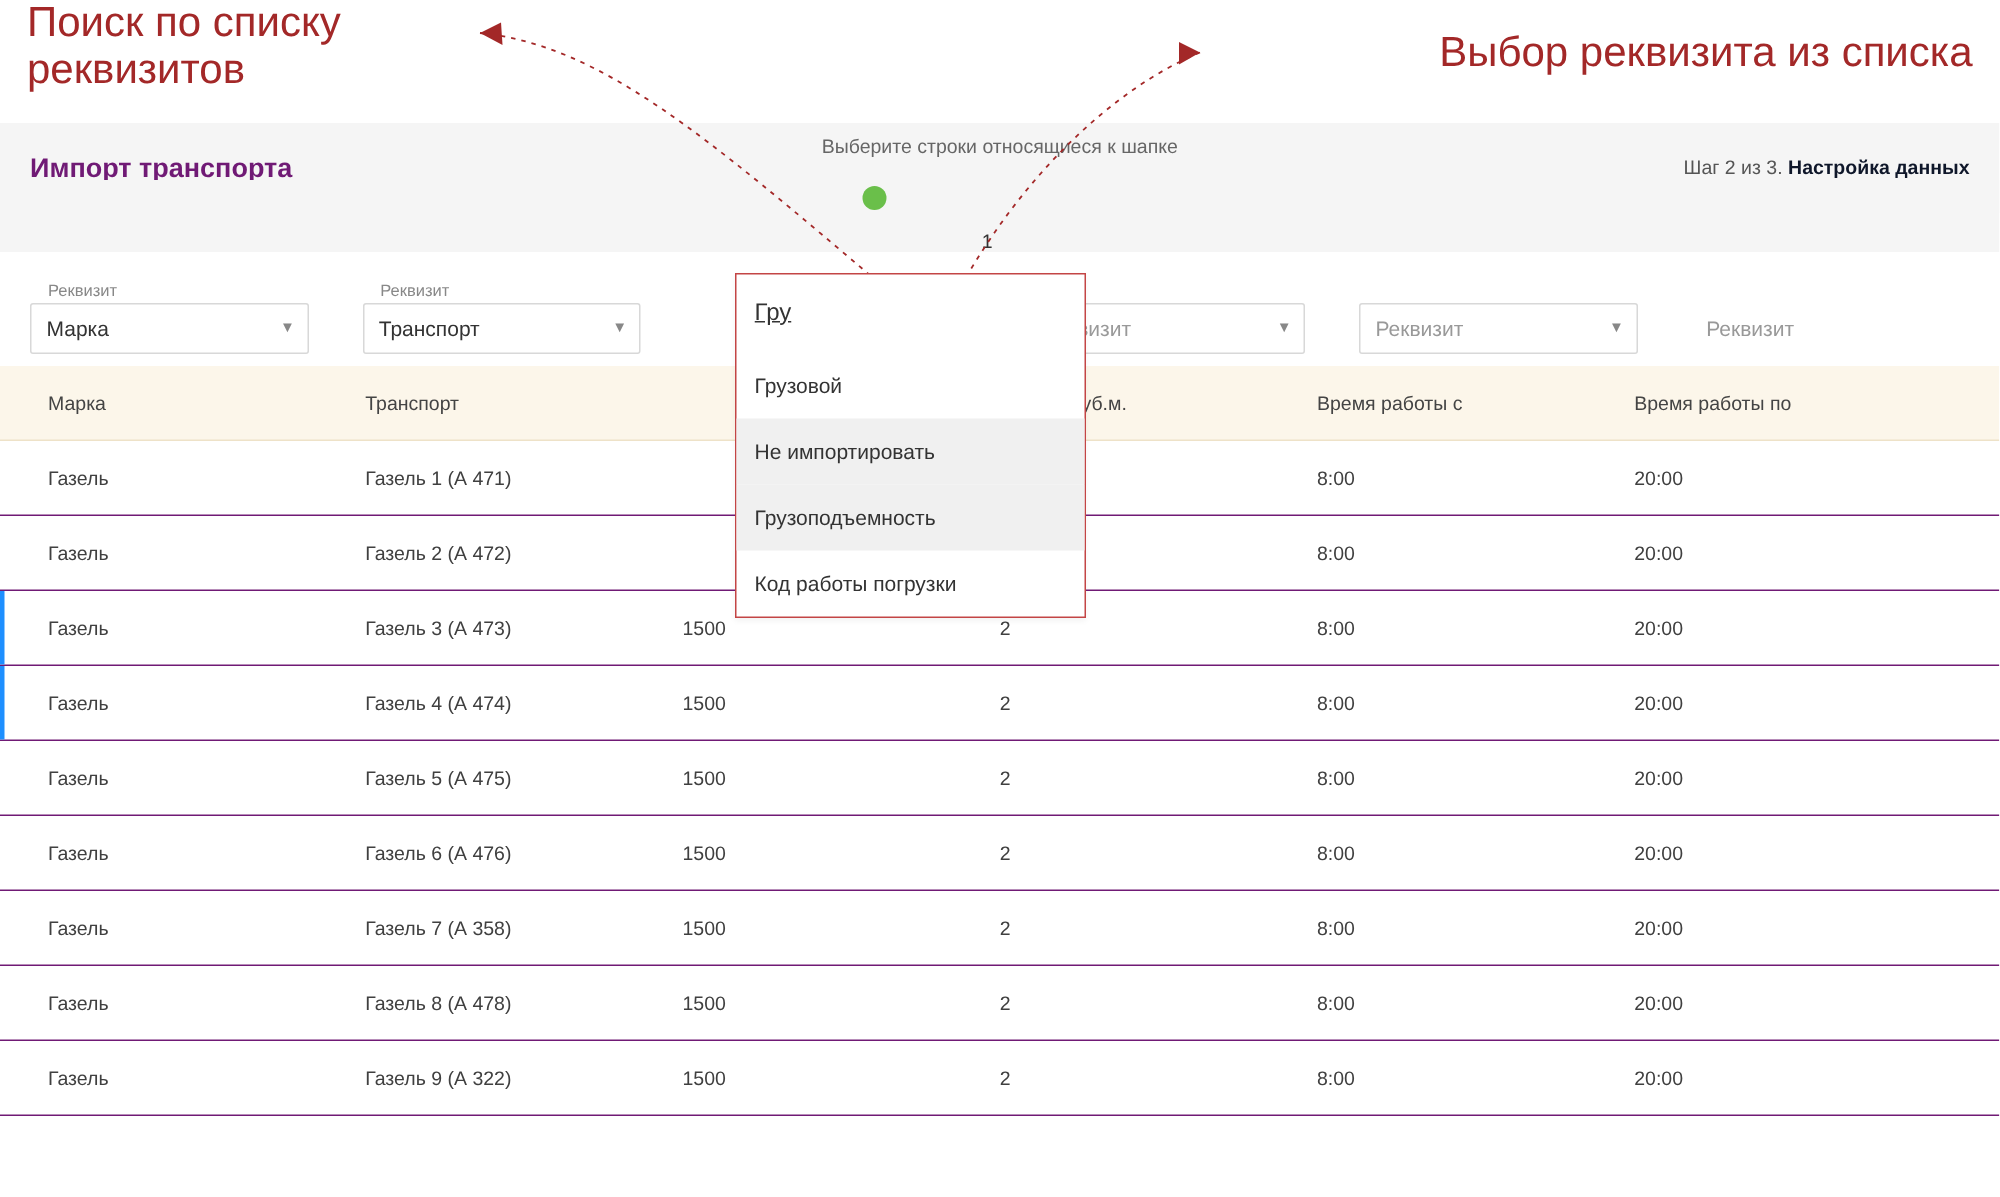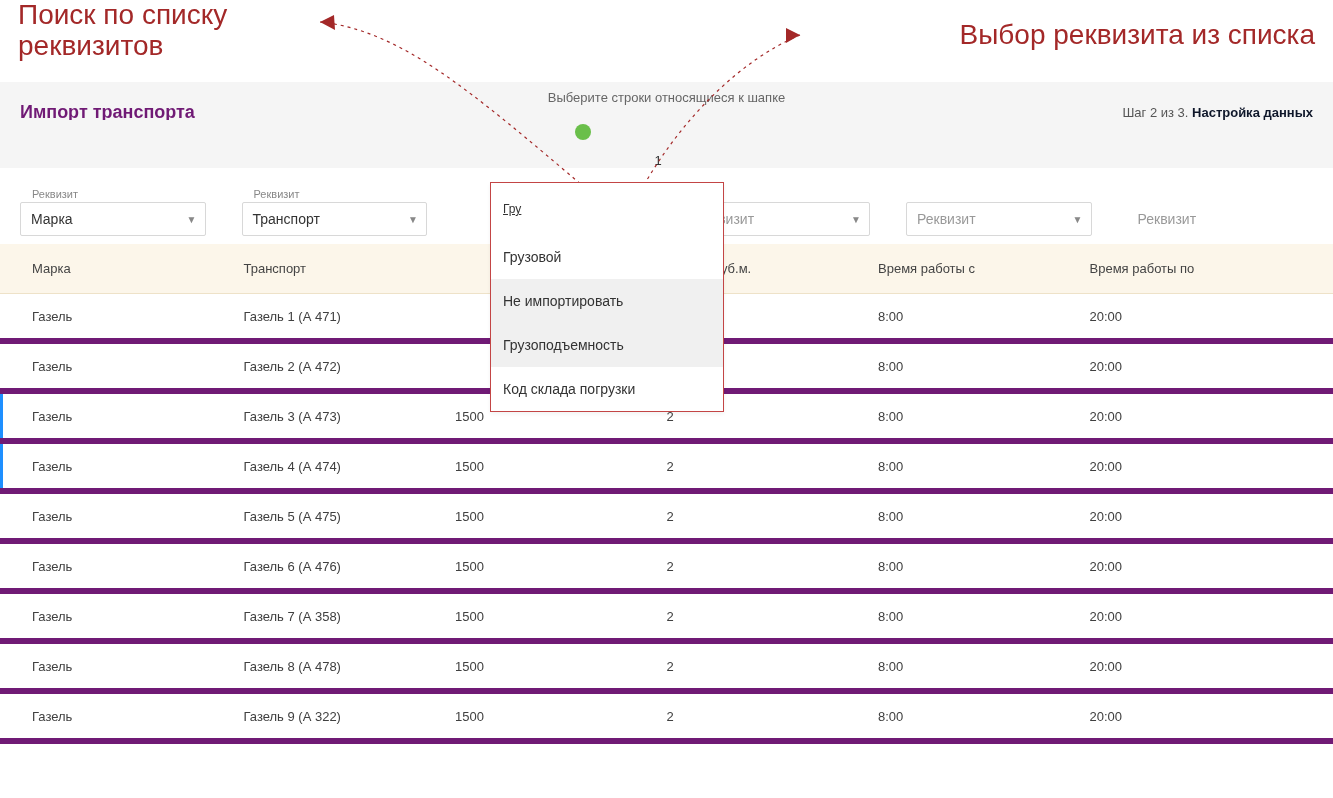--- a/index.html
+++ b/index.html
@@ -112,21 +112,21 @@
     box-shadow: 0 2px 4px rgba(0,0,0,0.05);
   }
   .dropdown .dd-search {
     height: 52px;
     display: flex; align-items: center;
     padding: 0 12px;
   }
   .dropdown .dd-search input {
     width: 100%;
     border: none; outline: none;
-    font-size: 12px;
+    font-size: 16px;
     color: #333;
     text-decoration: underline;
   }
   .dropdown .dd-search input::placeholder { color: #bbb; }
   .dropdown .dd-item {
     height: 44px;
     display: flex; align-items: center;
     padding: 0 12px;
     font-size: 14px;
     color: #333;
@@ -140,21 +140,21 @@
     top: 244px; left: 0; right: 0; bottom: 0;
     overflow: hidden;
   }
   .trow {
     display: flex;
     padding: 0 32px;
     height: 50px;
     align-items: center;
     font-size: 13px;
     color: #333;
-    border-bottom: 6px solid #701a75;
+    border-bottom: 1px solid #701a75;
   }
   .trow.header { background: #fcf6ea; color: #444; font-weight: 400; border-bottom: 1px solid #eee2c8; }
   .trow .c { flex: 1 1 0; min-width: 180px; padding-right: 12px; }
   .trow.data { color: #404040; }
   .trow.data:nth-child(odd) {}
   .trow.selected { position: relative; }
   .trow.selected::before {
     content: ""; position: absolute; left: 0; top: 0; bottom: 0; width: 3px;
     background: #1e8fff;
   }
@@ -238,21 +238,21 @@
     </div>
   </div>
 
   <div class="dropdown">
     <div class="dd-search">
       <input type="text" value="Гру" style="">
     </div>
     <div class="dd-item">Грузовой</div>
     <div class="dd-item hover">Не импортировать</div>
     <div class="dd-item hover">Грузоподъемность</div>
-    <div class="dd-item">Код склада погрузки</div>
+    <div class="dd-item">Код работы погрузки</div>
   </div>
 
   <div class="tbl">
     <div class="trow header">
       <div class="c">Марка</div>
       <div class="c">Транспорт</div>
       <div class="c"></div>
       <div class="c">Объем, куб.м.</div>
       <div class="c">Время работы с</div>
       <div class="c">Время работы по</div>

